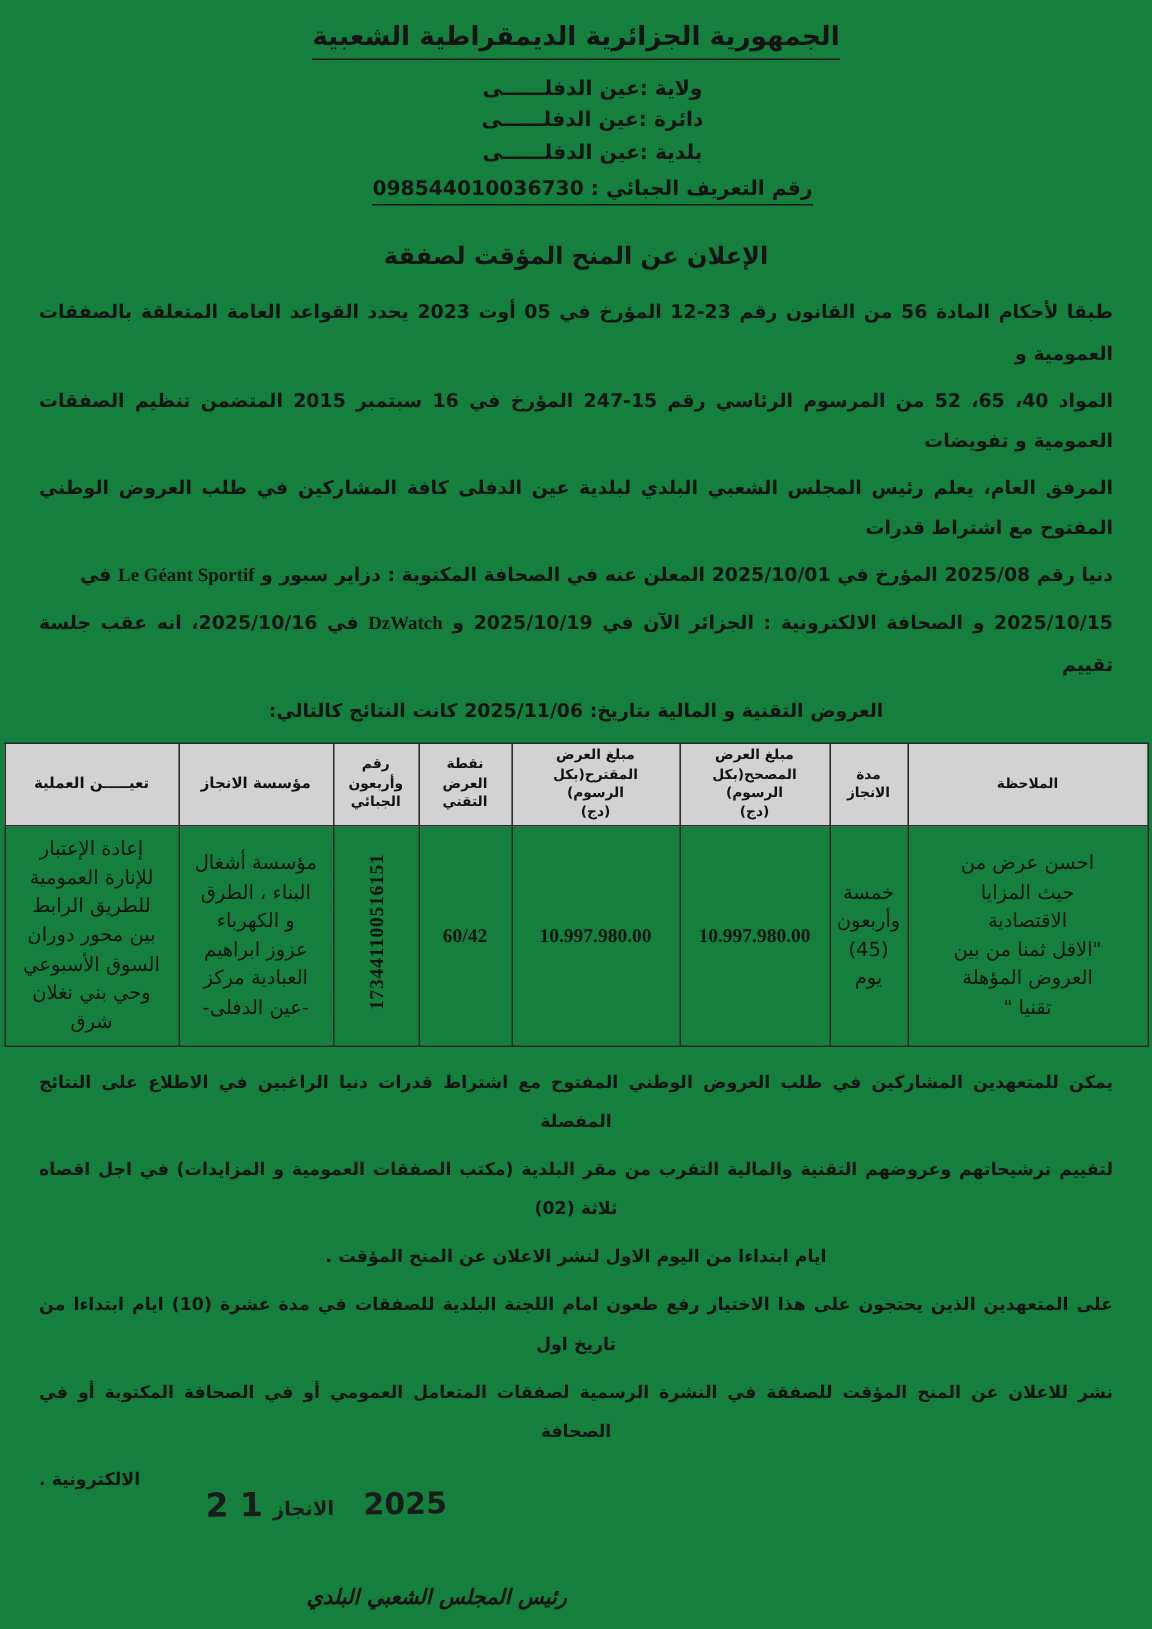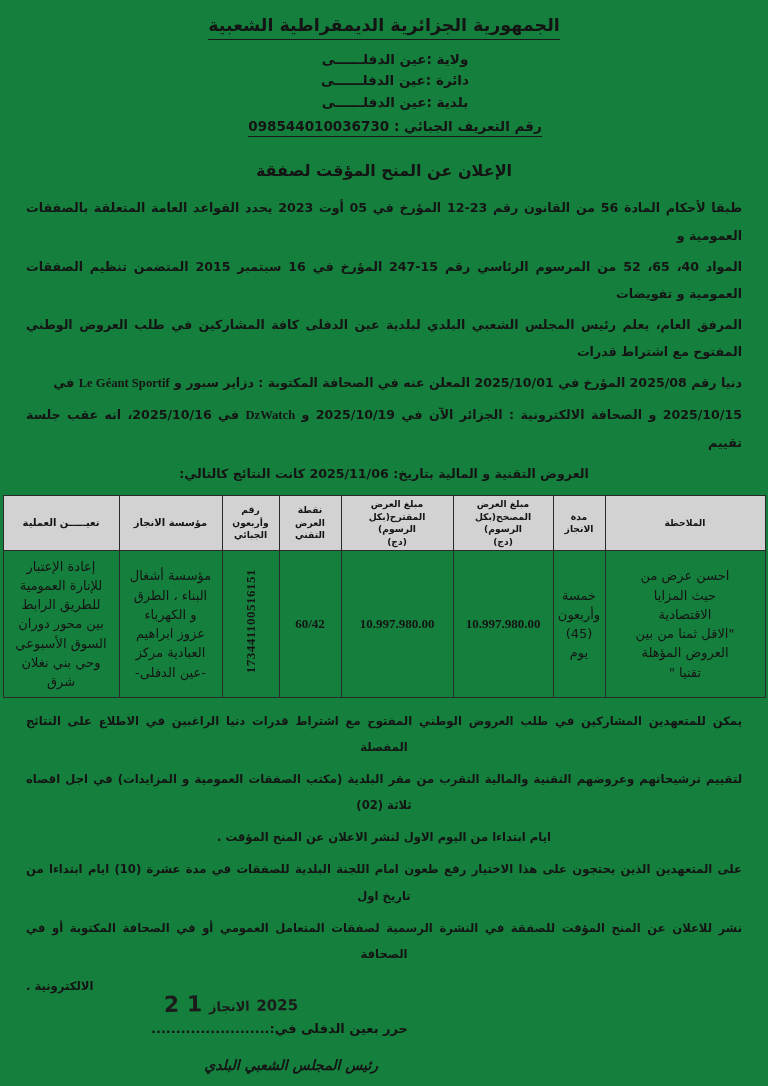--- a/index.html
+++ b/index.html
@@ -191,21 +191,21 @@
     font-weight: bold;
     font-size: 19px;
     color: #1b1b1b;
     letter-spacing: 2px;
     direction: rtl;
     white-space: nowrap;
     transform: rotate(-0.8deg);
   }
   .date-stamp .d-num { font-size: 22px; letter-spacing: 5px; text-align: right; }
   .date-stamp .d-month { font-size: 13px; letter-spacing: 0; }
-  .date-stamp .d-year { font-size: 15px; letter-spacing: 0.5px; }
+  .date-stamp .d-year { font-size: 20px; letter-spacing: 0.5px; margin-left: 13px; }
   .written-line {
     position: absolute;
     top: 16px;
     right: 360px;
     font-size: 13px;
     font-weight: bold;
     white-space: nowrap;
   }
   .written-line .dots { letter-spacing: 1.2px; }
   .sig-role {
@@ -337,17 +337,16 @@
     <p class="lpara">نشر للاعلان عن المنح  المؤقت للصفقة في النشرة الرسمية لصفقات المتعامل العمومي أو في الصحافة المكتوبة أو في الصحافة</p>
     <p class="lpara" style="text-align-last:left">الالكترونية .</p>
   </div>
 
   <div class="sig-zone">
     <div class="date-stamp">
       <span class="d-year">2025</span>
       <span class="d-month">الانجاز</span>
       <span class="d-num">1 2</span>
     </div>
-    <div class="written-line"><span>حرر بعين الدفلى في:</span><span class="dots">........................</span></div>
     <div class="sig-role">رئيس المجلس الشعبي البلدي</div>
   </div>
 
 </div>
 
 </body></html>

